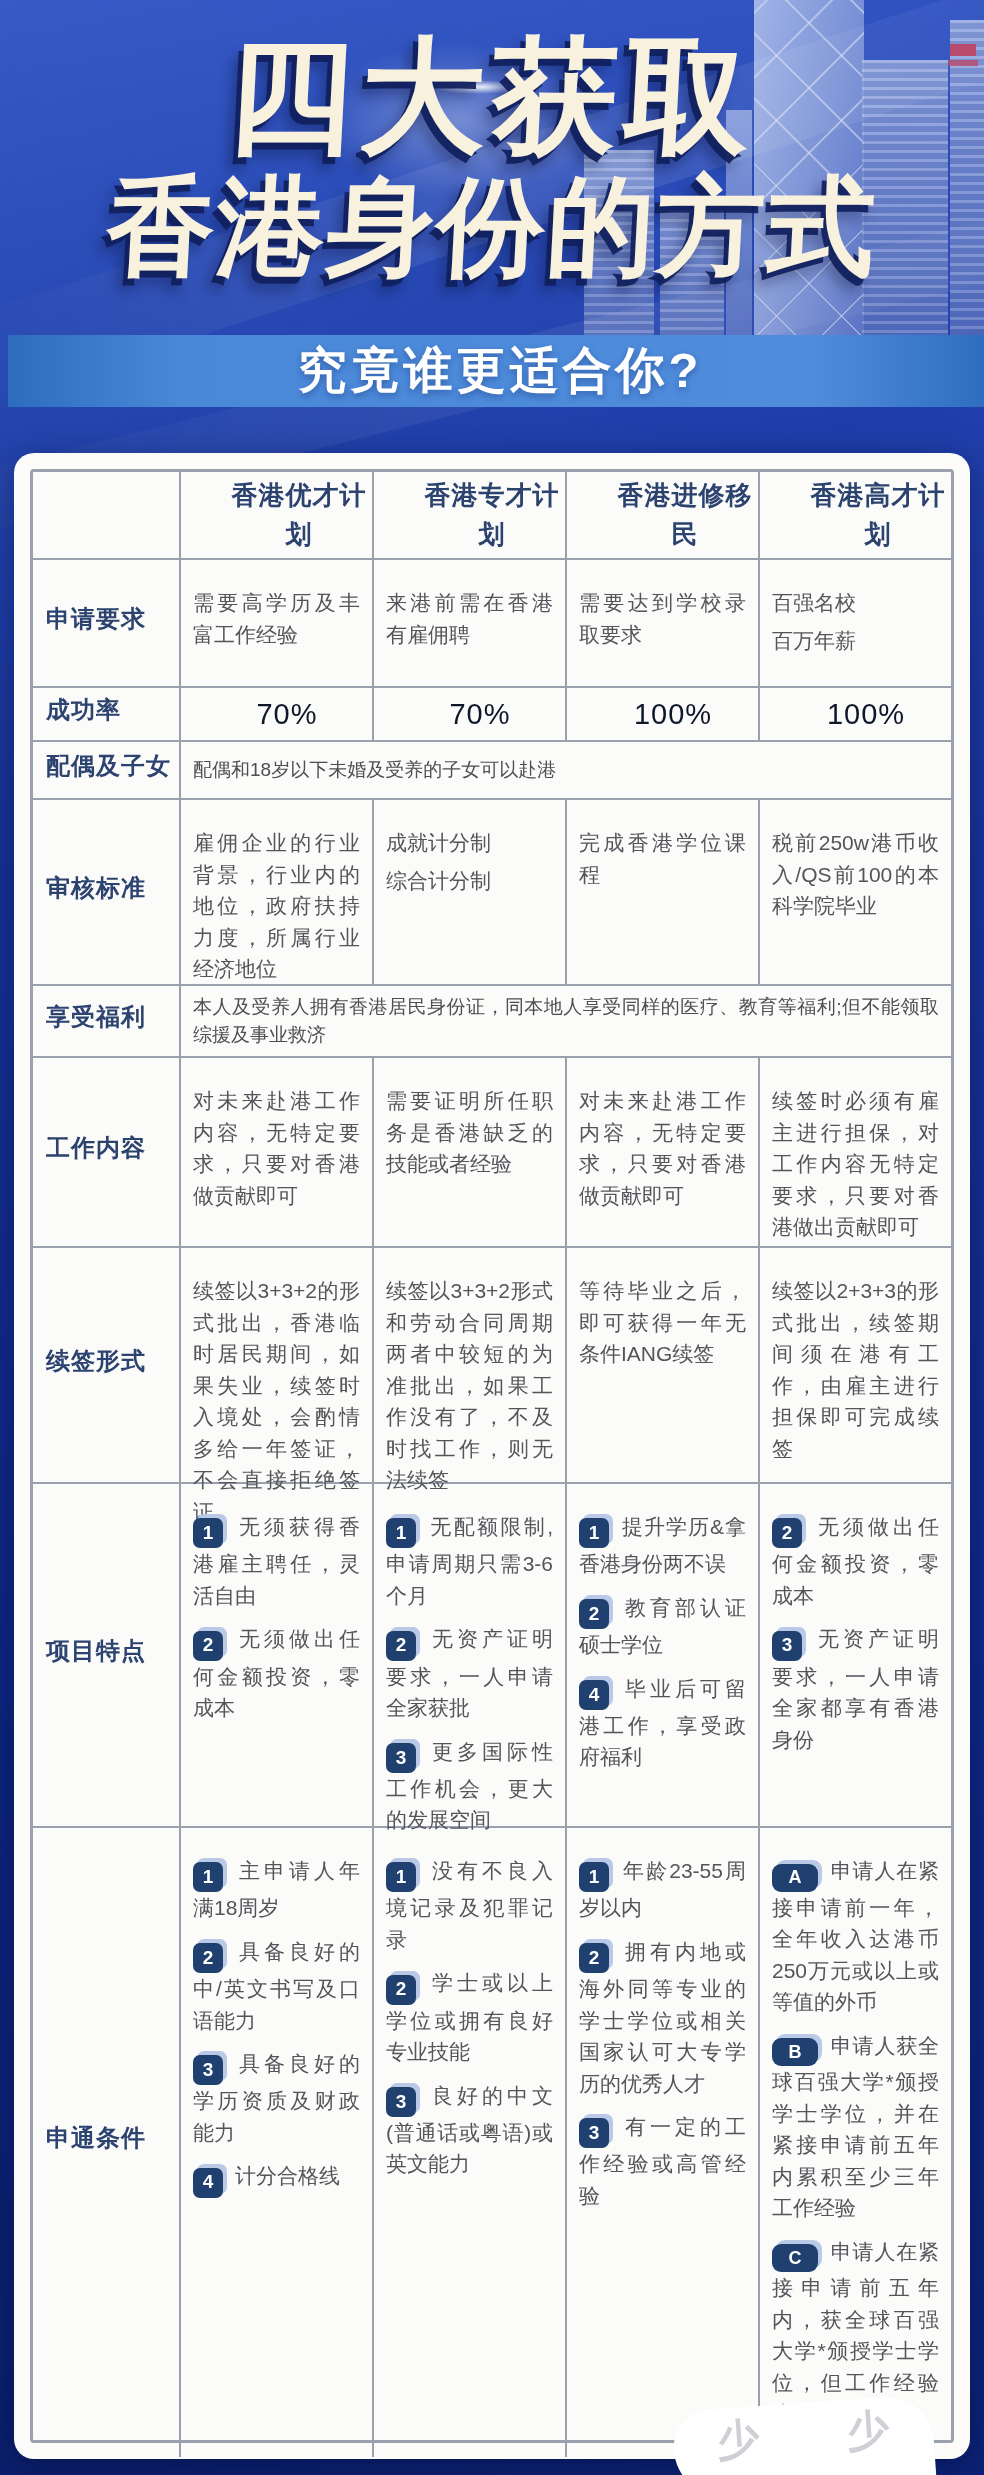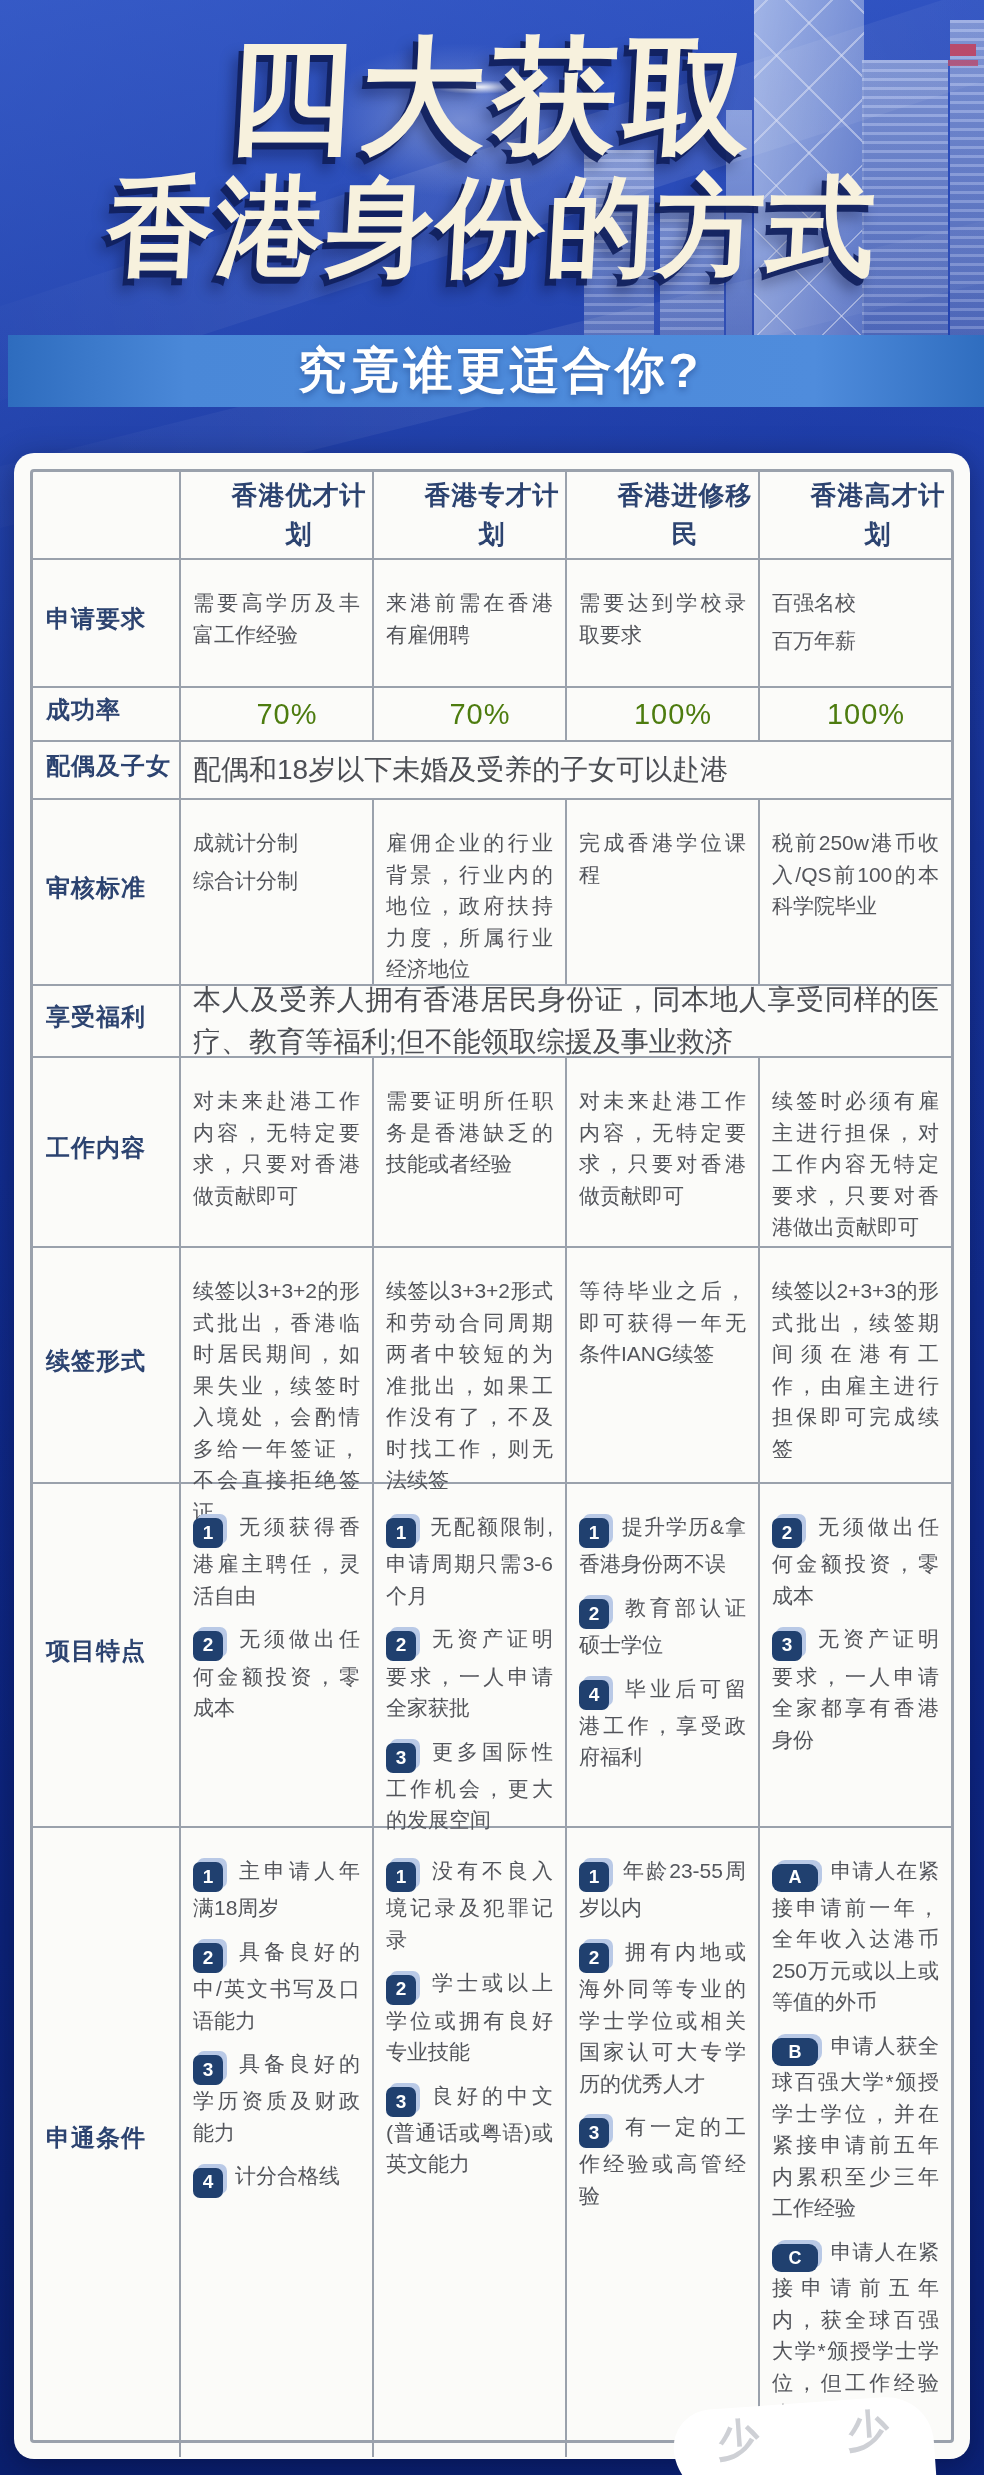--- a/index.html
+++ b/index.html
@@ -94,23 +94,23 @@
     padding:27px 12px;color:var(--body-text);font-size:21px;line-height:1.5;
     text-align:justify;
   }
   .dcell:last-child{border-right:none;}
   .dcell.hdr{
     display:flex;align-items:center;justify-content:center;
     color:var(--navy);font-weight:800;font-size:26px;letter-spacing:1px;text-align:center;padding:8px 4px;
   }
   .dcell.val{
     display:flex;align-items:center;justify-content:center;
-    font-size:29px;color:#4d7c0f;letter-spacing:1px;text-align:center;margin-left:21px;
-  }
-  .dcell.spancell{display:flex;align-items:center;font-size:28px;color:#4c4e54;}
+    font-size:29px;color:#0f172a;letter-spacing:1px;text-align:center;margin-left:21px;
+  }
+  .dcell.spancell{display:flex;align-items:center;font-size:19px;color:#4c4e54;}
   .cell-line{display:block;margin-bottom:6px;}
   .cell-line:last-child{margin-bottom:0;}
   .feat-item{margin-bottom:12px;}
   .feat-item:last-child{margin-bottom:0;}
   .badge{
     display:inline-flex;align-items:center;justify-content:center;
     background:var(--badge);color:#fff;font-weight:800;
     border-radius:7px;box-shadow:4px -4px 0 0 var(--flap);
     vertical-align:-5px;margin-right:12px;
   }
@@ -177,25 +177,25 @@
         <div class="dcell val">70%</div>
         <div class="dcell val">100%</div>
         <div class="dcell val">100%</div>
       </div>
       <div class="trow" style="min-height: 58px;">
         <div class="lcell">配偶及子女</div>
         <div class="dcell spancell">配偶和18岁以下未婚及受养的子女可以赴港</div>
       </div>
       <div class="trow" style="min-height: 186px;">
         <div class="lcell">审核标准</div>
+        <div class="dcell">雇佣企业的行业背景，行业内的地位，政府扶持力度，所属行业经济地位</div>
         <div class="dcell">
           <span class="cell-line">成就计分制</span>
           <span class="cell-line">综合计分制</span>
         </div>
-        <div class="dcell">雇佣企业的行业背景，行业内的地位，政府扶持力度，所属行业经济地位</div>
         <div class="dcell">完成香港学位课程</div>
         <div class="dcell">税前250w港币收入/QS前100的本科学院毕业</div>
       </div>
       <div class="trow" style="min-height: 72px;">
         <div class="lcell">享受福利</div>
         <div class="dcell spancell">本人及受养人拥有香港居民身份证，同本地人享受同样的医疗、教育等福利;但不能领取综援及事业救济</div>
       </div>
       <div class="trow" style="min-height: 190px;">
         <div class="lcell">工作内容</div>
         <div class="dcell">对未来赴港工作内容，无特定要求，只要对香港做贡献即可</div>

